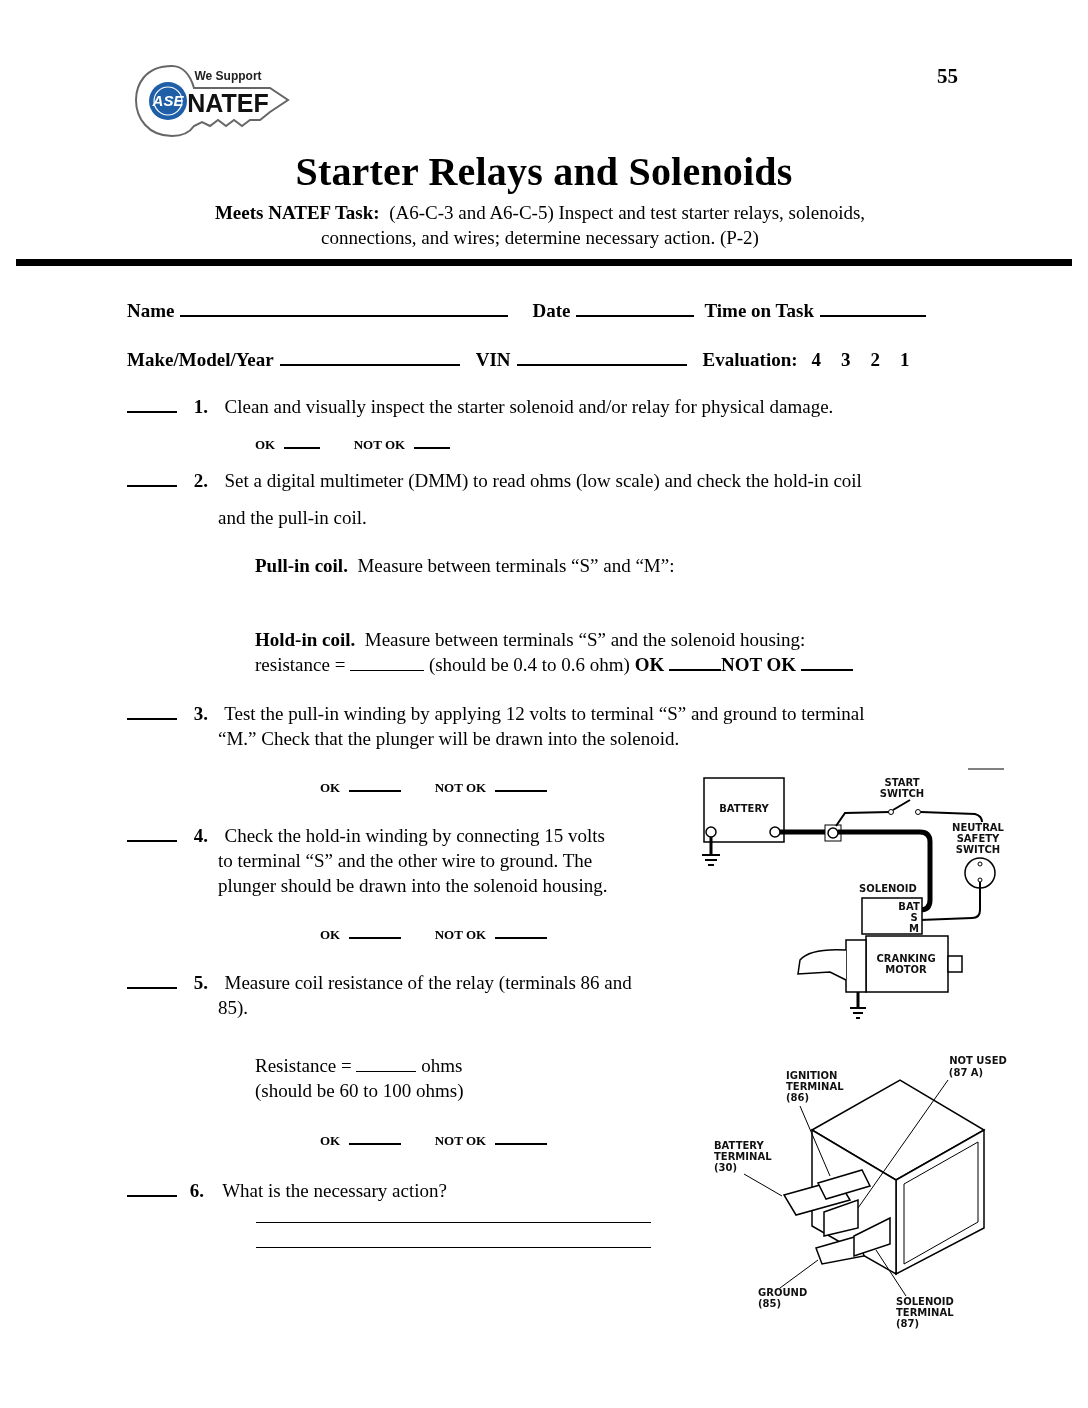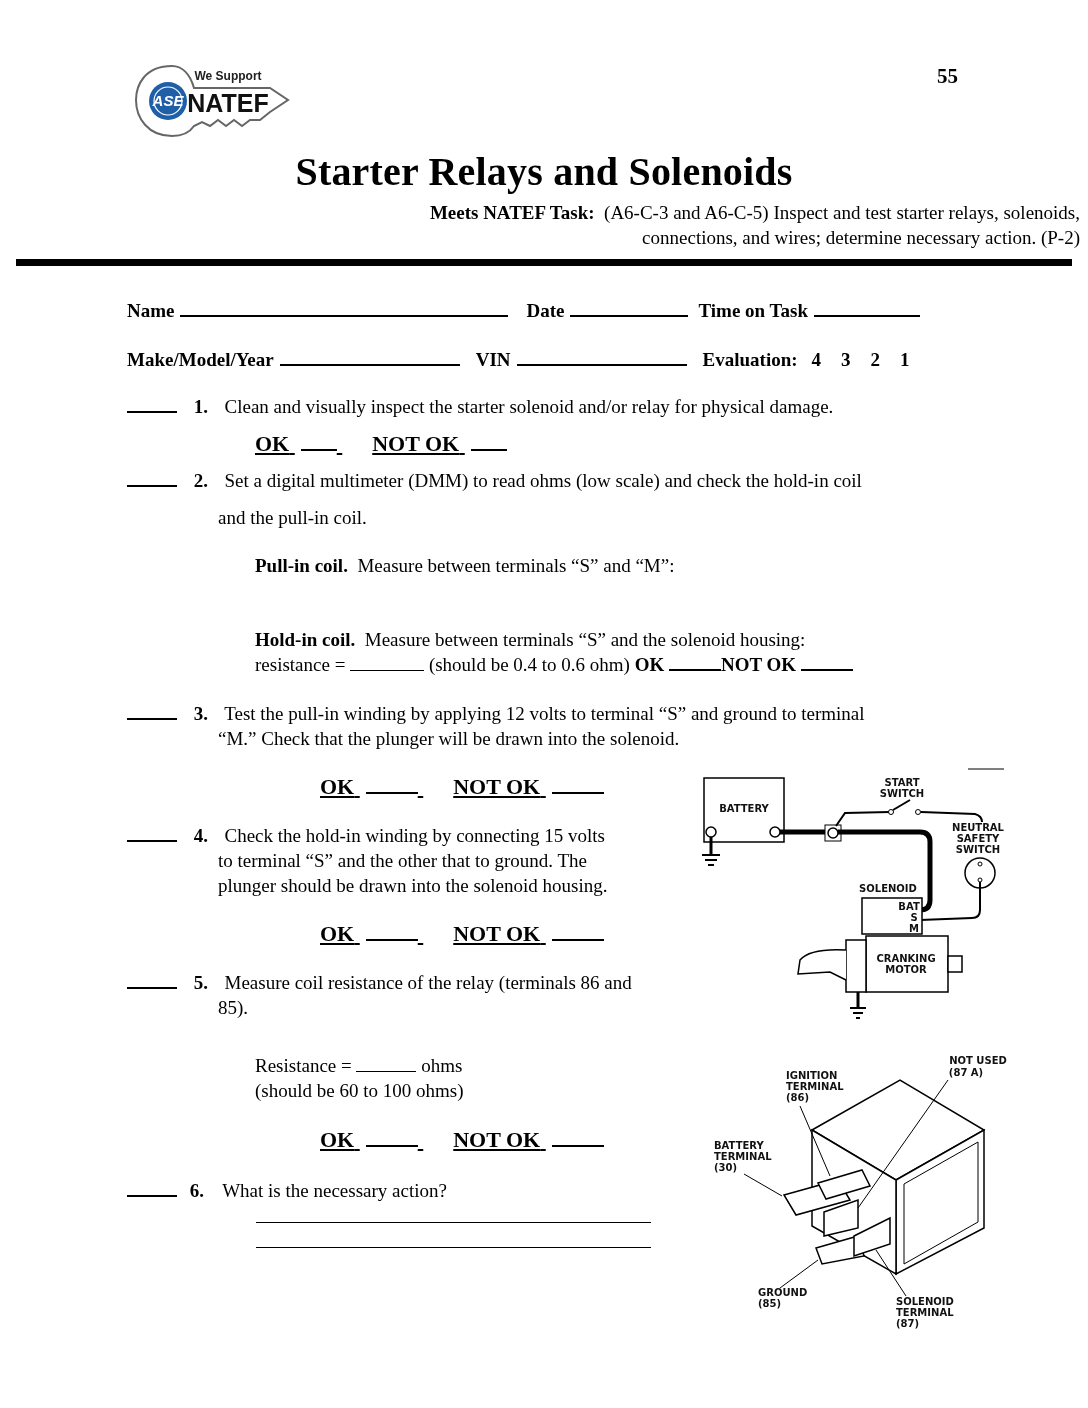--- a/index.html
+++ b/index.html
@@ -5,29 +5,29 @@
     html, body { margin: 0; padding: 0; background: #ffffff; }
     body {
       width: 1088px; height: 1408px; position: relative; overflow: hidden;
       font-family: "Liberation Serif", "DejaVu Serif", serif; color: #000;
     }
     .abs { position: absolute; }
     .b { font-weight: bold; }
     .page-num { left: 937px; top: 64px; font-size: 21px; font-weight: bold; }
     .logo { left: 132px; top: 60px; width: 160px; height: 82px; }
     .title { left: 0; width: 1088px; top: 148px; text-align: center; font-size: 40px; font-weight: bold; letter-spacing: 0.2px; }
-    .subtitle { left: 0; width: 1080px; top: 200px; text-align: right; font-size: 19px; line-height: 25px; }
+    .subtitle { left: 0; width: 1080px; top: 200px; text-align: center; font-size: 19px; line-height: 25px; }
     .rule { left: 16px; top: 259px; width: 1056px; height: 7px; background: #000; }
     .form-row { font-size: 19px; font-weight: bold; display: flex; align-items: baseline; }
     .line-field { display: inline-block; border-bottom: 2px solid #000; height: 18px; margin: 0 10px 0 6px; }
     .eval-num { margin-left: 20px; }
     .item { font-size: 19px; line-height: 25px; }
     .blank { display: inline-block; border-bottom: 2px solid #000; height: 16px; vertical-align: baseline; }
     .num { font-weight: bold; display: inline-block; }
-    .okrow { font-size: 22px; font-weight: bold; text-decoration: underline; }
+    .okrow { font-size: 13px; font-weight: bold; }
     .okrow .blank { margin-left: 6px; }
     .sub { font-size: 19px; line-height: 25px; }
     .thin { border-bottom-width: 1px; }
     .diagram-label { font-family: "DejaVu Sans", sans-serif; font-weight: bold; font-size: 10px; fill: #111; }
     .answer-line { height: 0; border-bottom: 1px solid #000; }
   </style>
 </head>
 <body>
 
 <div class="abs page-num">55</div>
@@ -46,21 +46,21 @@
 <div class="abs title">Starter Relays and Solenoids</div>
 <div class="abs subtitle">
   <div><span class="b">Meets NATEF Task:</span>&nbsp;&nbsp;<span>(A6-C-3 and A6-C-5)  Inspect and test starter relays, solenoids,</span></div>
   <div>connections, and wires; determine necessary action.  (P-2)</div>
 </div>
 <div class="abs rule"></div>
 
 <div class="abs form-row" style="left:127px; top:297px;">
   <span>Name</span>
   <span class="line-field" style="width:328px;"></span>
-  <span style="margin-left:8px;">Date</span>
+  <span style="margin-left:14px;">Date</span>
   <span class="line-field" style="width:118px;"></span>
   <span>Time on Task</span>
   <span class="line-field" style="width:106px;"></span>
 </div>
 
 <div class="abs form-row" style="left:127px; top:346px;">
   <span>Make/Model/Year</span>
   <span class="line-field" style="width:180px;"></span>
   <span style="margin-left:6px;">VIN</span>
   <span class="line-field" style="width:170px;"></span>
@@ -123,21 +123,21 @@
   <span class="blank" style="width:52px;"></span>
   <span style="margin-left:30px;">NOT OK</span>
   <span class="blank" style="width:52px;"></span>
 </div>
 
 <div class="abs item" style="left:127px; top:823px;">
   <span class="blank" style="width:50px;"></span>
   <span class="num" style="margin-left:12px; width:26px;">4.</span>
   <span>Check the hold-in winding by connecting 15 volts</span>
 </div>
-<div class="abs item" style="left:218px; top:848px;">to terminal “S” and the other that to ground.  The</div>
+<div class="abs item" style="left:218px; top:848px;">to terminal “S” and the other wire to ground.  The</div>
 <div class="abs item" style="left:218px; top:873px;">plunger should be drawn into the solenoid housing.</div>
 <div class="abs okrow" style="left:320px; top:921px;">
   <span>OK</span>
   <span class="blank" style="width:52px;"></span>
   <span style="margin-left:30px;">NOT OK</span>
   <span class="blank" style="width:52px;"></span>
 </div>
 
 <div class="abs item" style="left:127px; top:970px;">
   <span class="blank" style="width:50px;"></span>

